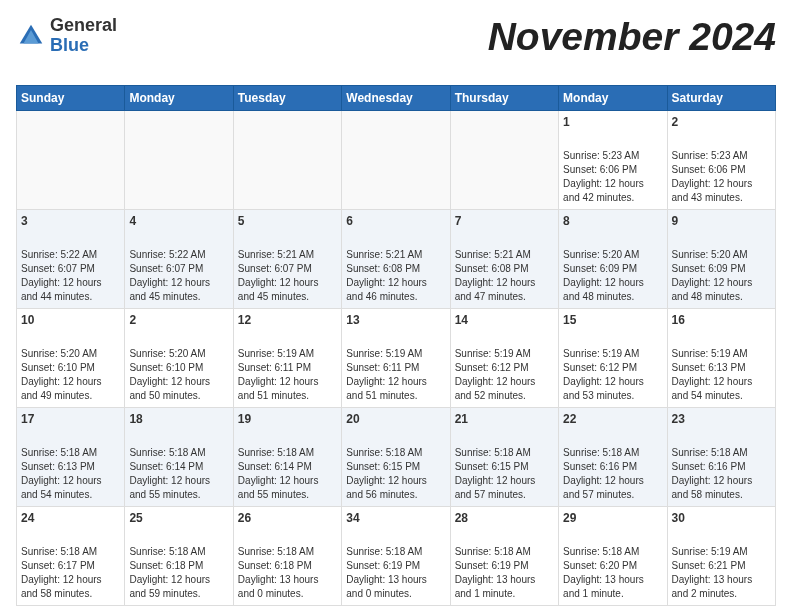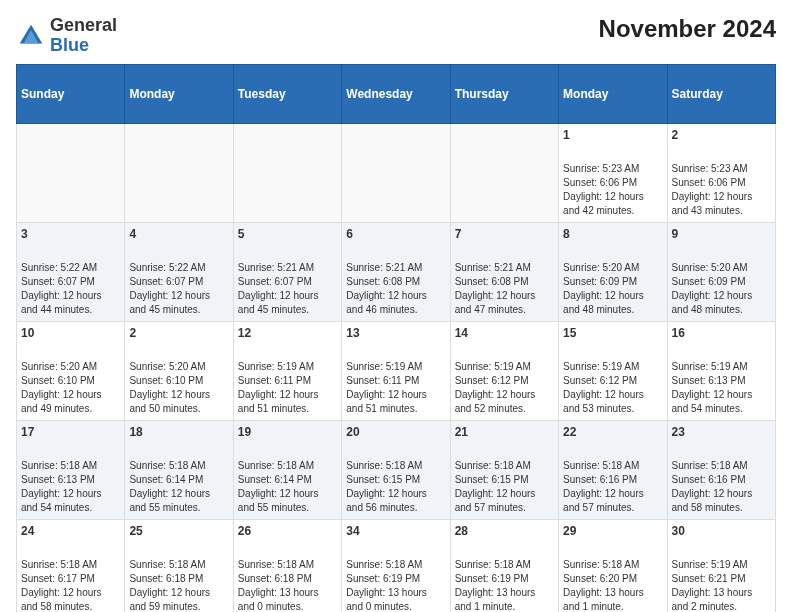--- a/index.html
+++ b/index.html
@@ -7,21 +7,21 @@
       font-family: Arial, sans-serif;
       background: #fff;
       width: 792px;
       min-height: 612px;
       padding: 16px;
     }
     .header {
       display: flex;
       justify-content: space-between;
       align-items: flex-start;
-      margin-bottom: 8px;
+      margin-bottom: 26px;
     }
     .logo {
       display: flex;
       align-items: center;
       gap: 4px;
     }
     .logo-text {
       font-size: 18px;
       font-weight: bold;
       line-height: 1.1;
@@ -29,41 +29,42 @@
     .logo-general { color: #333; }
     .logo-blue { color: #2a6db5; }
     .logo-icon {
       width: 30px;
       height: 30px;
     }
     .title-block {
       text-align: right;
     }
     .title-block h1 {
-      font-size: 24px;
+      font-size: 39px;
       font-weight: bold;
       color: #222;
       line-height: 1.1;
+      font-style: italic;
     }
     .title-block h2 {
       font-size: 16px;
       font-weight: normal;
       color: #444;
     }
     table {
       width: 100%;
       border-collapse: collapse;
       table-layout: fixed;
     }
     th {
       background-color: #2a6db5;
       color: #fff;
       font-size: 12px;
       font-weight: bold;
-      padding: 22px 4px;
+      padding: 5px 4px;
       text-align: left;
       border: 1px solid #1a5a9a;
     }
     td {
       vertical-align: top;
       padding: 4px 4px;
       font-size: 10px;
       color: #333;
       border: 1px solid #ddd;
       height: 85px;

